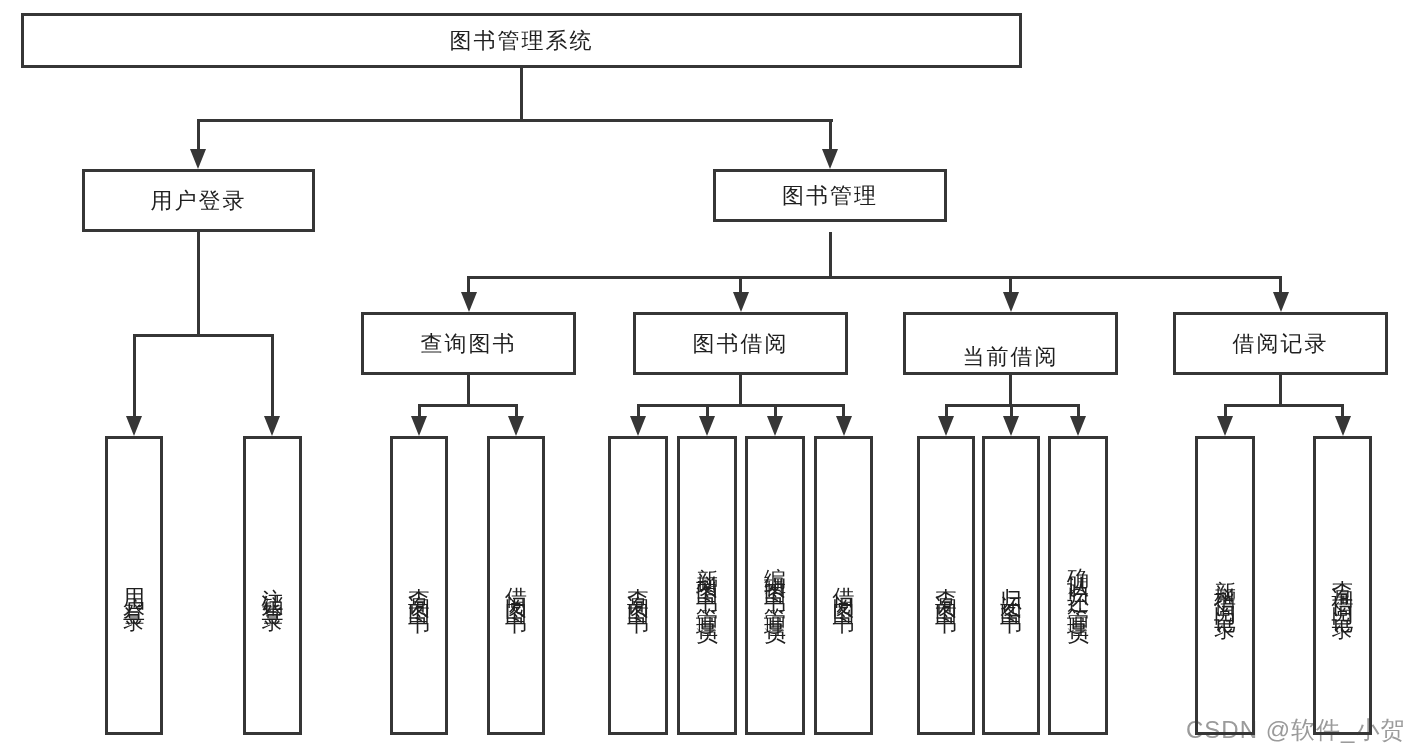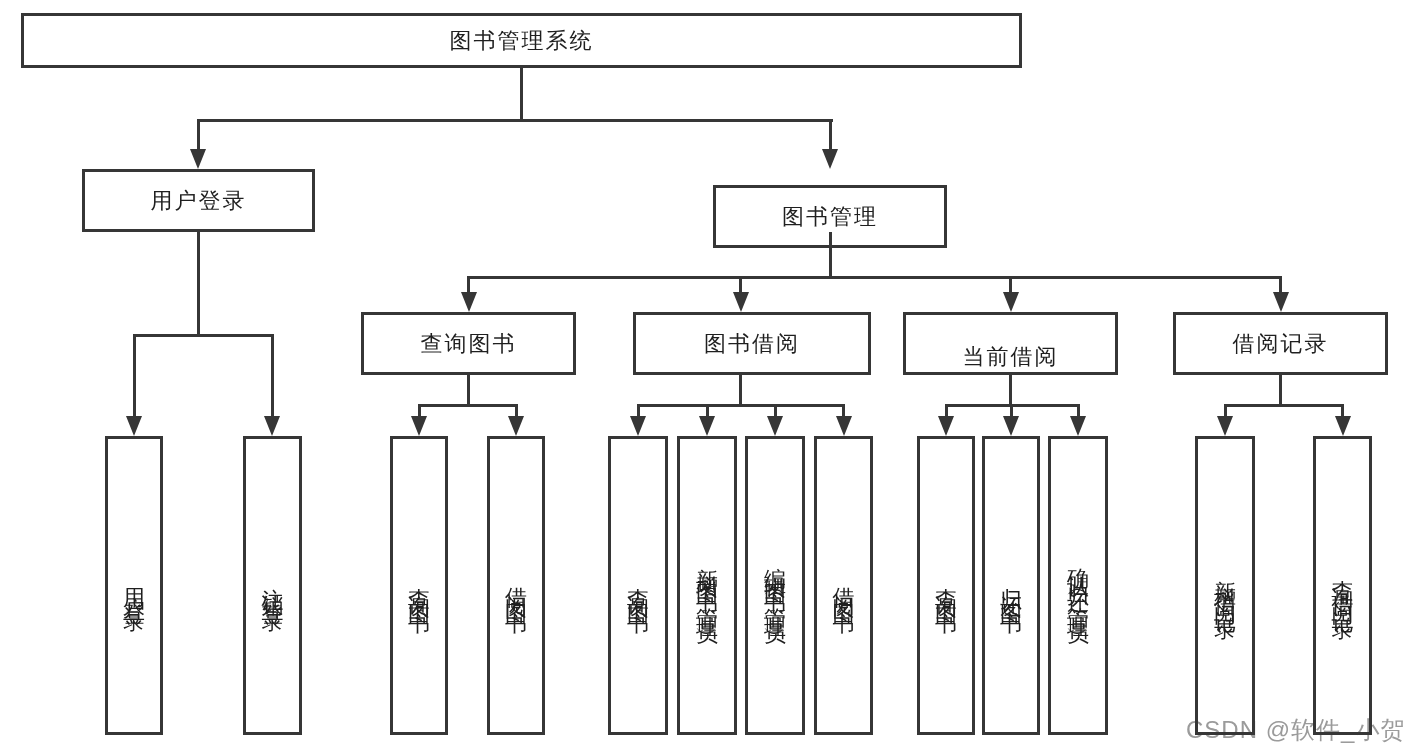--- a/index.html
+++ b/index.html
@@ -68,21 +68,21 @@
   <div class="vl" style="left:520px;top:68px;height:53px;"></div>
   <div class="hl" style="left:197px;top:119px;width:636px;"></div>
   <div class="vl" style="left:197px;top:119px;height:32px;"></div>
   <div class="arrow" style="left:190px;top:149px;"></div>
   <div class="vl" style="left:829px;top:119px;height:32px;"></div>
   <div class="arrow" style="left:822px;top:149px;"></div>
 
   <div class="box hbox" style="left:82px;top:169px;width:233px;height:63px;">
     <span class="lbl">用户登录</span>
   </div>
-  <div class="box hbox" style="left:713px;top:169px;width:234px;height:63px;margin-top:16px;">
+  <div class="box hbox" style="left:713px;top:169px;width:234px;height:53px;">
     <span class="lbl">图书管理</span>
   </div>
 
   <div class="vl" style="left:197px;top:232px;height:104px;"></div>
   <div class="hl" style="left:133px;top:334px;width:141px;"></div>
   <div class="vl" style="left:133px;top:334px;height:84px;"></div>
   <div class="arrow" style="left:126px;top:416px;"></div>
   <div class="vl" style="left:271px;top:334px;height:84px;"></div>
   <div class="arrow" style="left:264px;top:416px;"></div>
 
@@ -100,21 +100,21 @@
   <div class="vl" style="left:739px;top:276px;height:18px;"></div>
   <div class="arrow" style="left:733px;top:292px;"></div>
   <div class="vl" style="left:1009px;top:276px;height:18px;"></div>
   <div class="arrow" style="left:1003px;top:292px;"></div>
   <div class="vl" style="left:1279px;top:276px;height:18px;"></div>
   <div class="arrow" style="left:1273px;top:292px;"></div>
 
   <div class="box hbox" style="left:361px;top:312px;width:215px;height:63px;">
     <span class="lbl">查询图书</span>
   </div>
-  <div class="box hbox" style="left:633px;top:312px;width:238px;height:63px;">
+  <div class="box hbox" style="left:633px;top:312px;width:215px;height:63px;">
     <span class="lbl">图书借阅</span>
   </div>
   <div class="box hbox" style="left:903px;top:312px;width:215px;height:63px;align-items:flex-end;">
     <span class="lbl">当前借阅</span>
   </div>
   <div class="box hbox" style="left:1173px;top:312px;width:215px;height:63px;">
     <span class="lbl">借阅记录</span>
   </div>
 
   <div class="vl" style="left:467px;top:375px;height:31px;"></div>

